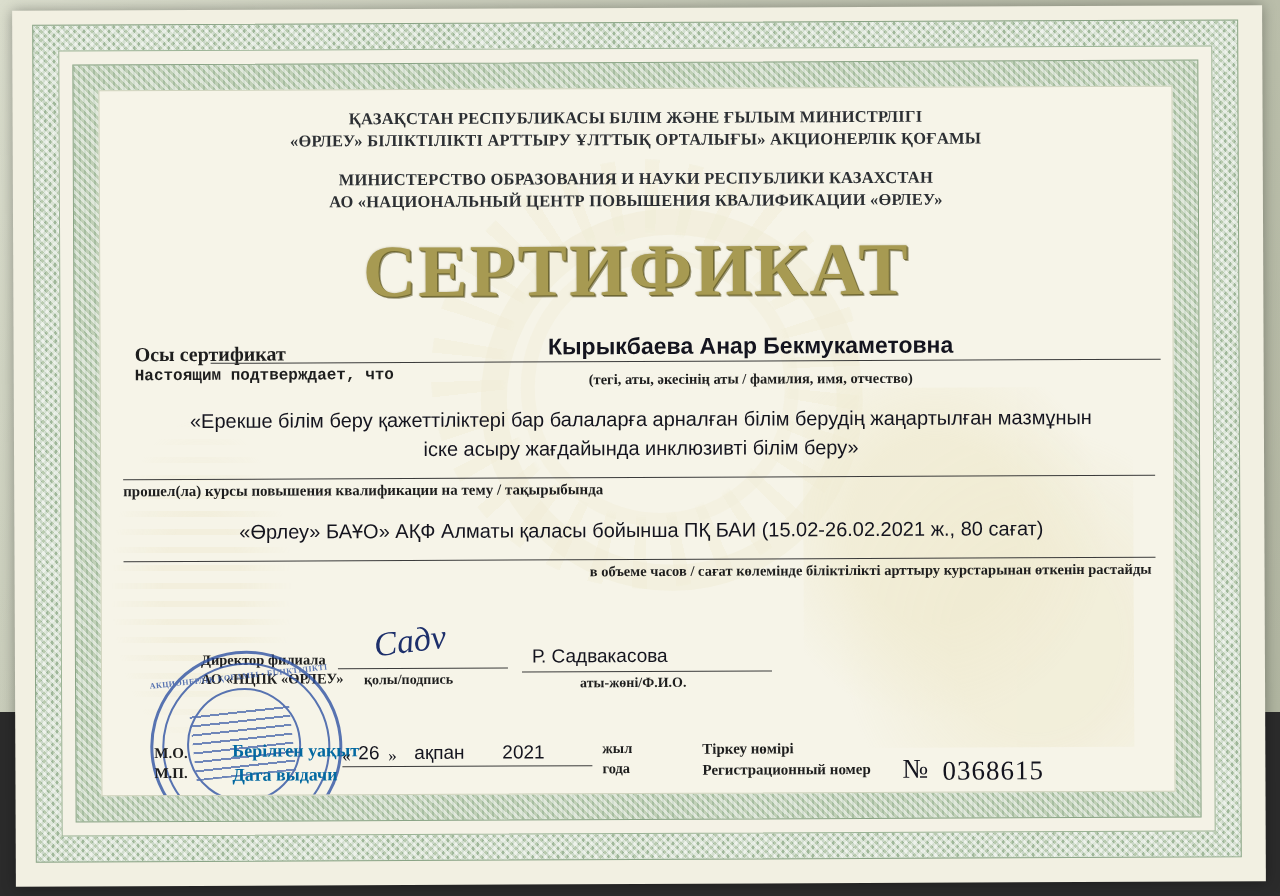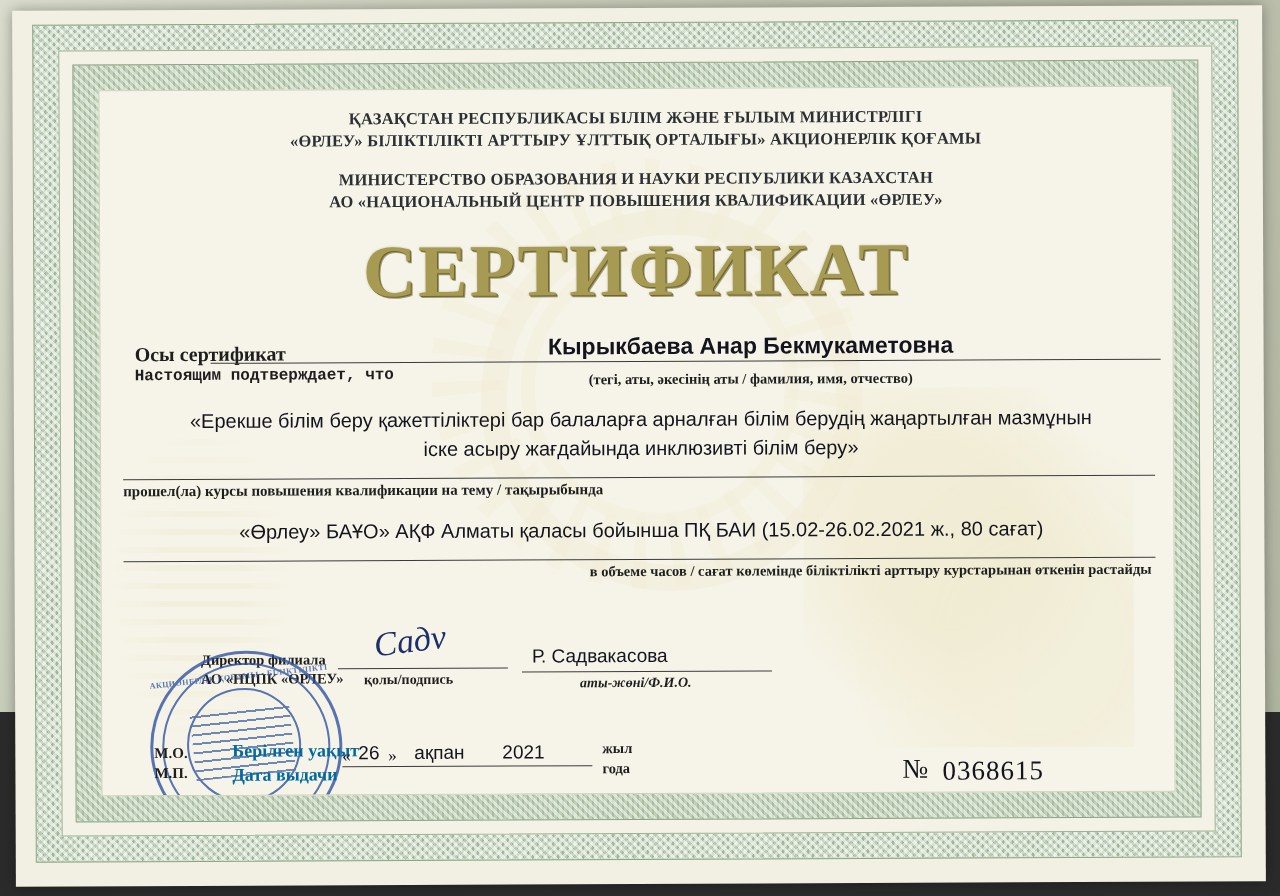--- a/index.html
+++ b/index.html
@@ -320,21 +320,20 @@
     width: 250px;
     border-bottom: 1.4px solid #3b3b3b;
   }
   .dirname-hint {
     position: absolute;
     left: 478px;
     top: 586px;
     font-size: 14px;
     font-weight: bold;
     color: #1e1e1e;
-    font-style: italic;
   }
 
   
   .mp {
     position: absolute;
     left: 52px;
     top: 652px;
     font-size: 15px;
     font-weight: bold;
     color: #1e1e1e;
@@ -554,19 +553,23 @@
         <div class="date-day">26</div>
         <div class="date-q2">»</div>
         <div class="date-month">ақпан</div>
         <div class="date-year">2021</div>
         <div class="date-rule"></div>
         <div class="date-hint">
           <div>жыл</div>
           <div>года</div>
         </div>
 
+        <div class="reg-label">
+          <div>Тіркеу нөмірі</div>
+          <div>Регистрационный номер</div>
+        </div>
         <div class="reg-no-sym">№</div>
         <div class="reg-no">0368615</div>
 
       </div>
     </div>
   </div>
 </div>
 
 </body></html>

